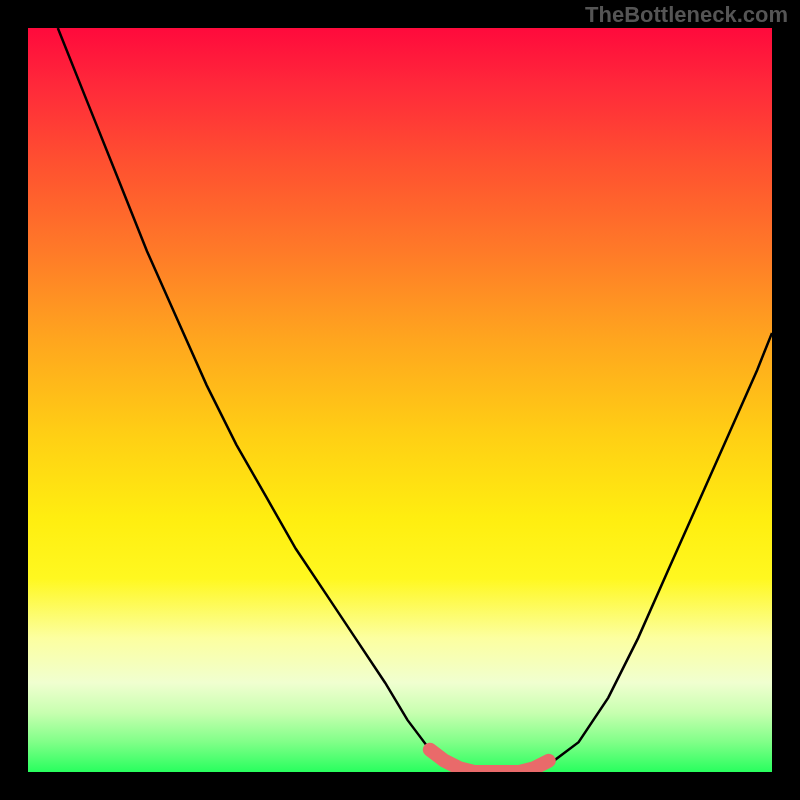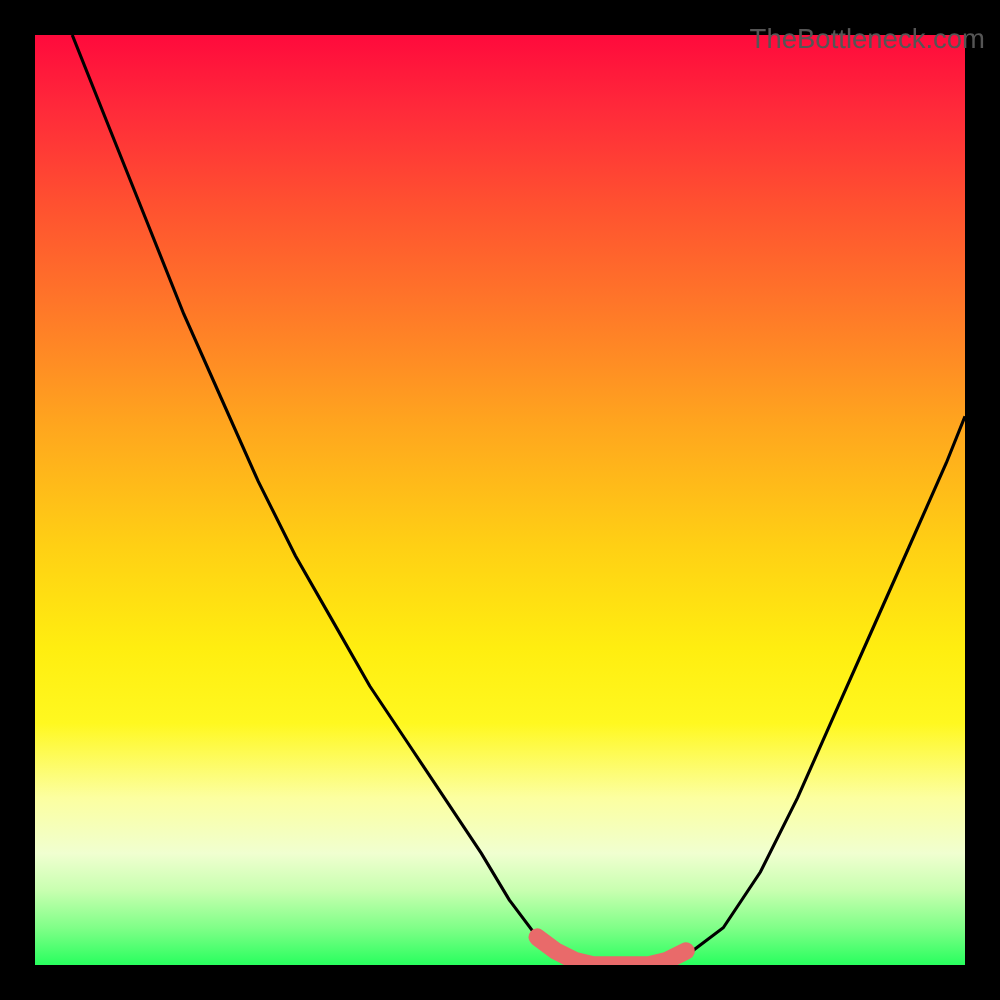--- a/index.html
+++ b/index.html
@@ -6,25 +6,25 @@
   body {
     width: 800px;
     height: 800px;
     background: #000;
     position: relative;
     overflow: hidden;
     font-family: Arial, sans-serif;
   }
   .watermark {
     position: absolute;
-    top: 18px;
+    top: 2px;
     right: 12px;
     color: #555;
     font-size: 22px;
-    font-weight: 400;
+    font-weight: 700;
     z-index: 10;
   }
   .plot-area {
     position: absolute;
     left: 28px;
     top: 28px;
     width: 744px;
     height: 744px;
     overflow: hidden;
   }

